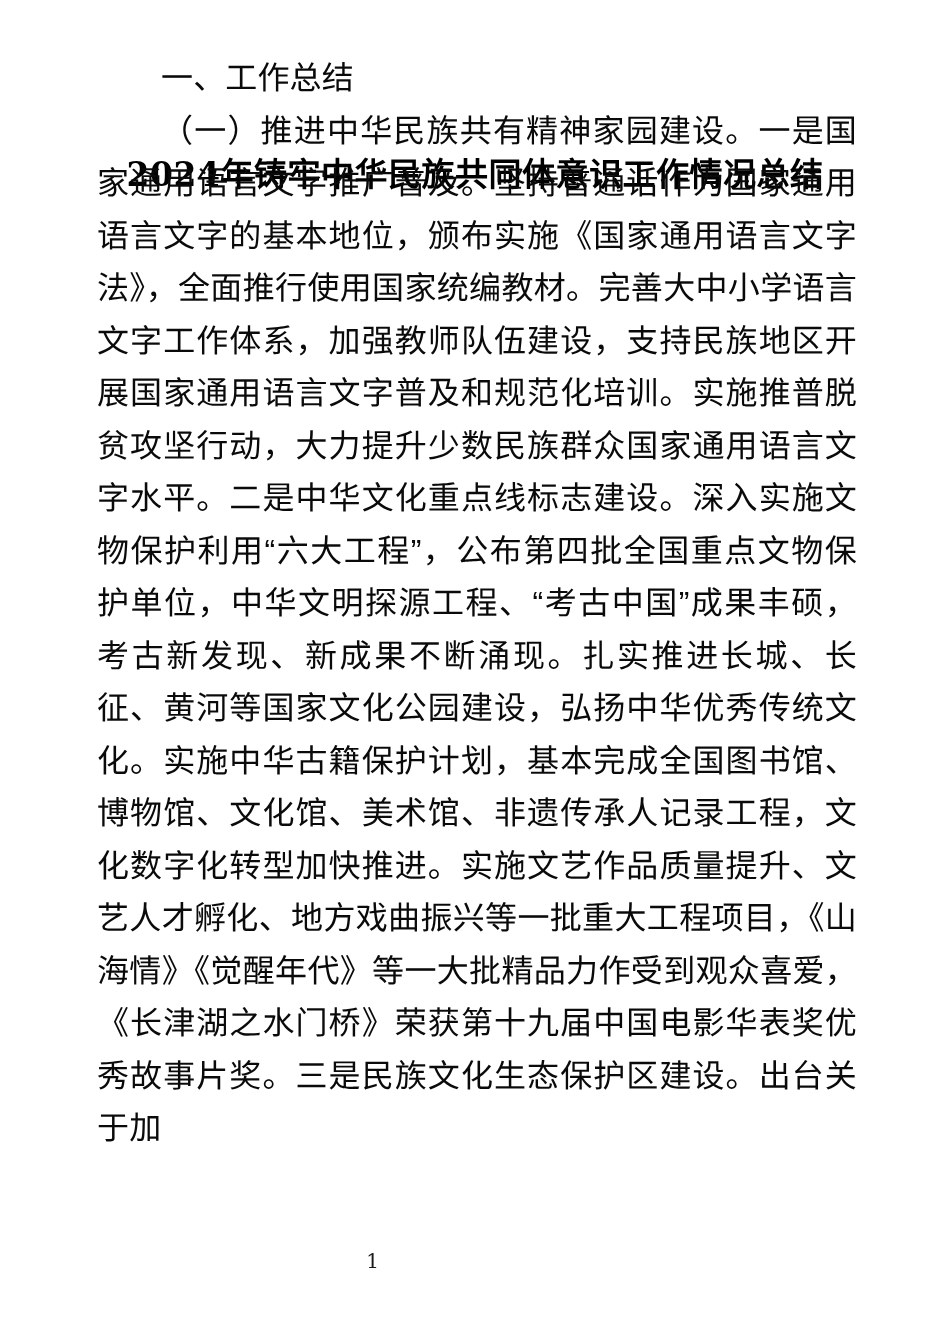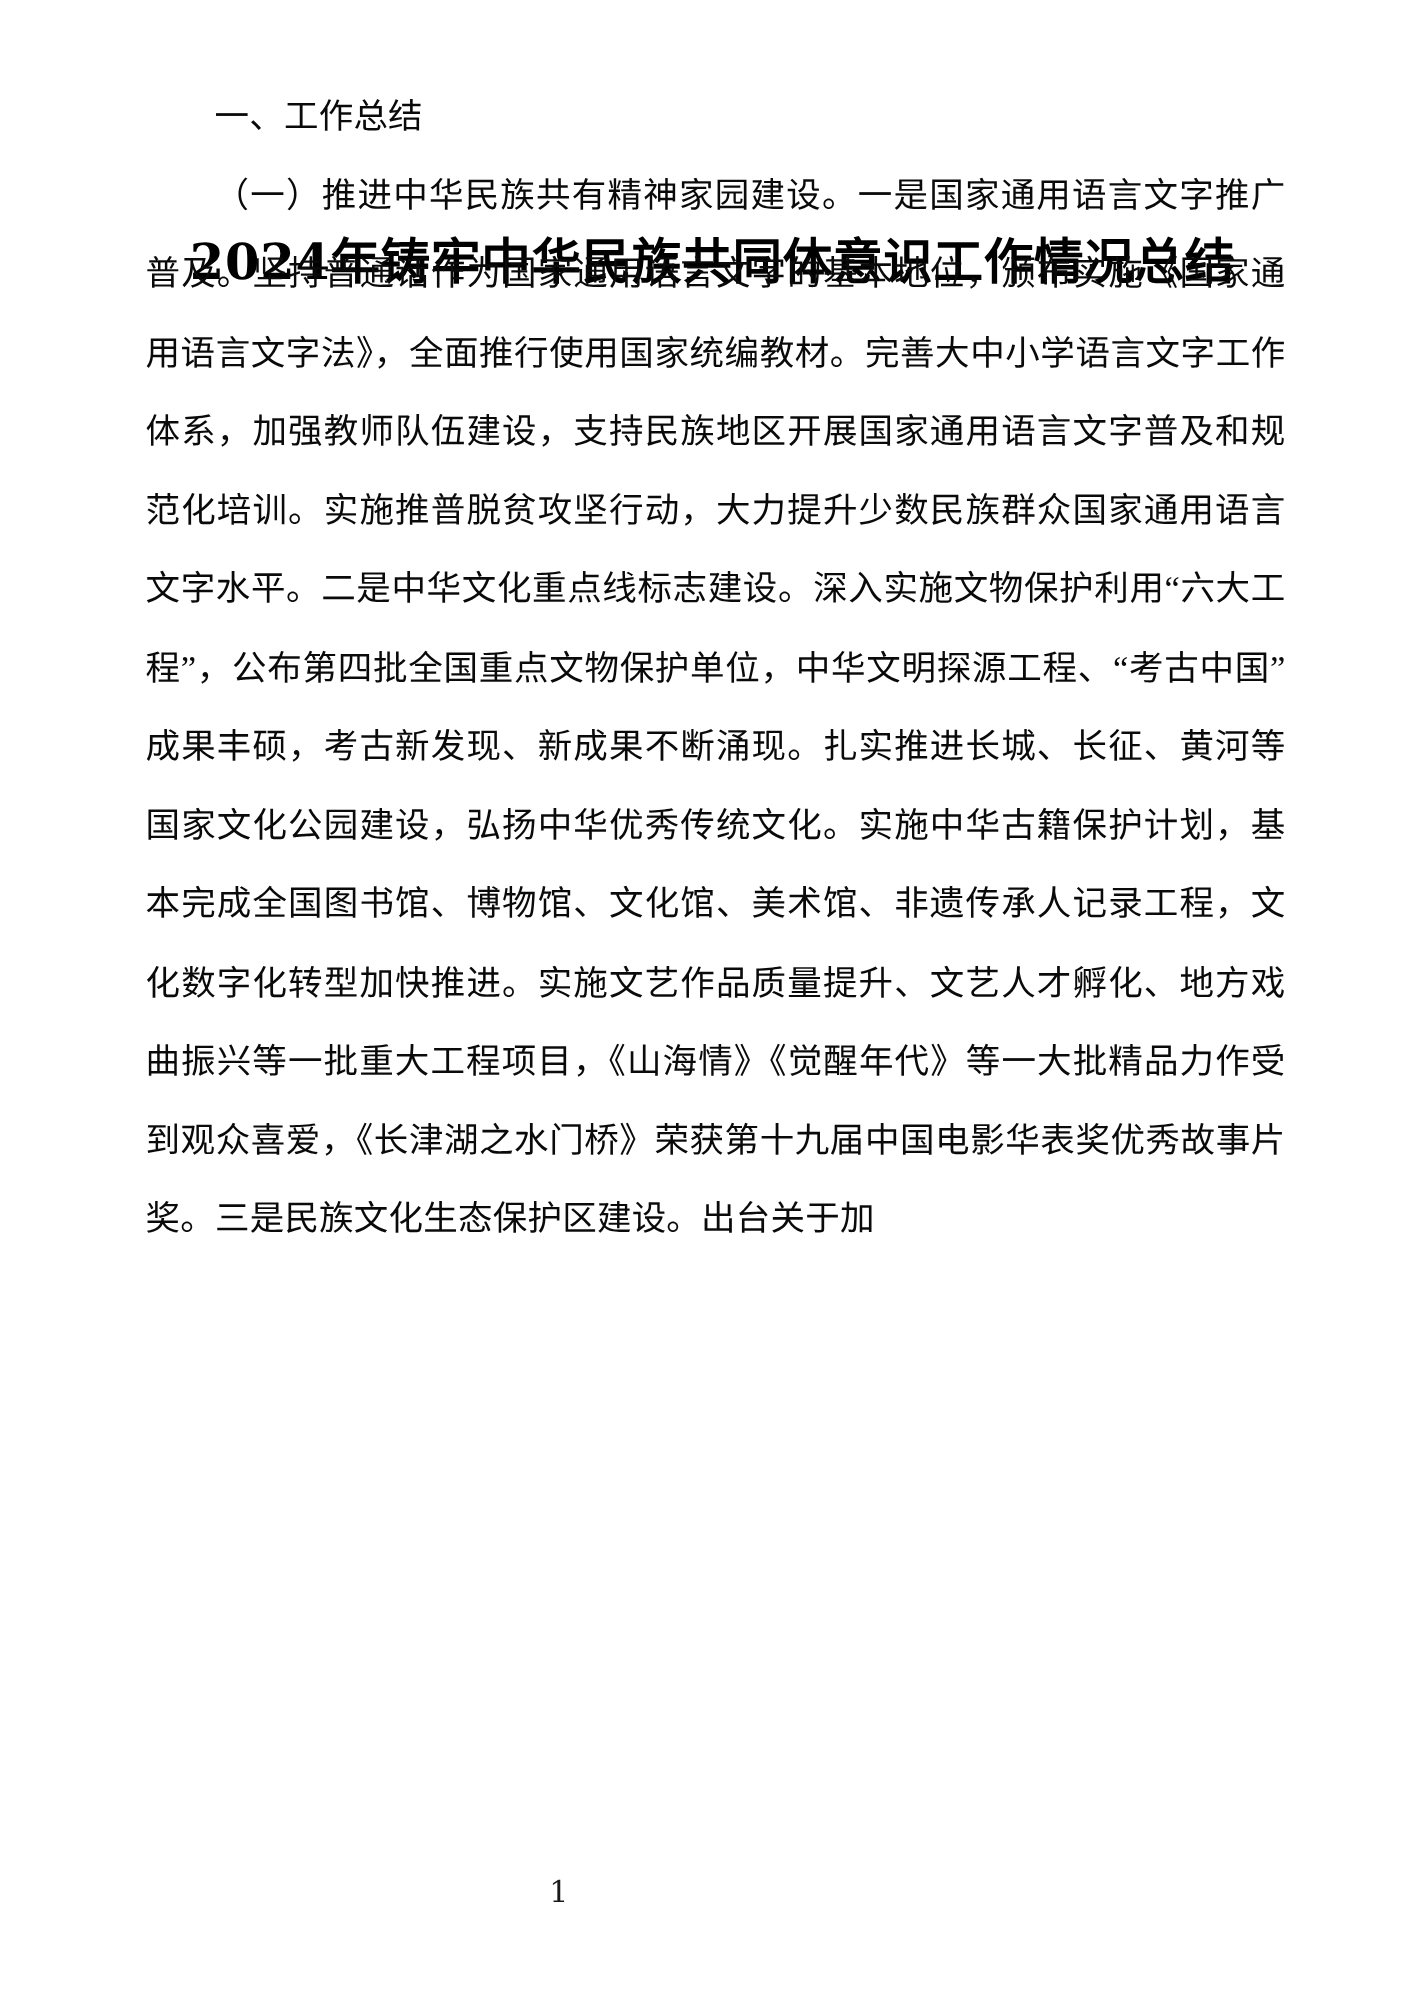--- a/index.html
+++ b/index.html
@@ -33,22 +33,22 @@
     color: #000000;
     text-align: center;
     letter-spacing: 0.5px;
     margin: 0;
     padding-top: 158px;
     white-space: nowrap;
   }
 
   .body-block {
     margin-top: 52px;
-    font-family: Liberation Serif, serif;
-    font-size: 23px;
+    font-family: Liberation Sans, sans-serif;
+    font-size: 32px;
     line-height: 52.5px;
     color: #0a0a0a;
     text-align: justify;
     text-justify: inter-character;
     text-align-last: left;
     letter-spacing: 0.15px;
   }
 
   .para {
     margin: 0;

